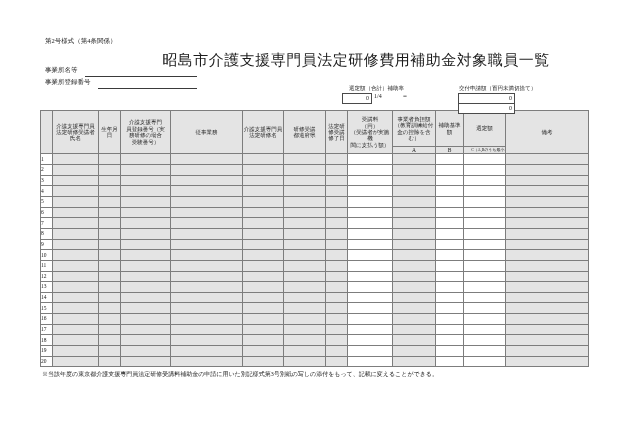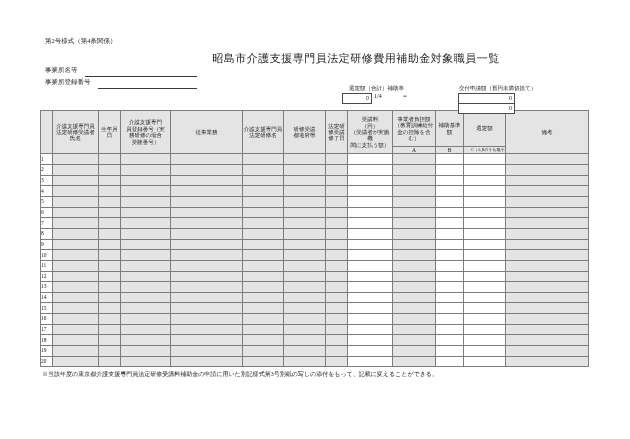--- a/index.html
+++ b/index.html
@@ -3,21 +3,21 @@
 <meta charset="utf-8">
 <style>
   html,body{margin:0;padding:0;background:#ffffff;}
   .page{
     position:relative;width:630px;height:439px;background:#ffffff;
     font-family:"Liberation Serif","DejaVu Serif",serif;color:#1c1c1c;
     overflow:hidden;
   }
   .abs{position:absolute;white-space:nowrap;}
   .form-number{left:45px;top:37px;font-size:6.5px;}
-  .page-title{left:120px;top:51px;width:472px;text-align:center;font-size:11px;letter-spacing:.5px;}
+  .page-title{left:120px;top:51px;width:472px;text-align:center;font-size:15px;letter-spacing:.5px;}
   .office-label1{left:45px;top:66px;font-size:6.5px;}
   .office-line1{left:85px;top:63px;width:112px;height:13px;border-bottom:1px solid #3a3a3a;}
   .office-label2{left:45px;top:78px;font-size:6.5px;}
   .office-line2{left:98px;top:75px;width:99px;height:13px;border-bottom:1px solid #3a3a3a;}
   .sum-label{font-size:5.5px;}
   .sel-label{left:349px;top:85px;}
   .grant-label{left:459px;top:85px;}
   .box{
     position:absolute;background:#fff;border:1px solid #4a4a4a;
     font-size:6px;line-height:9px;text-align:right;padding:0 2px 0 0;z-index:3;

